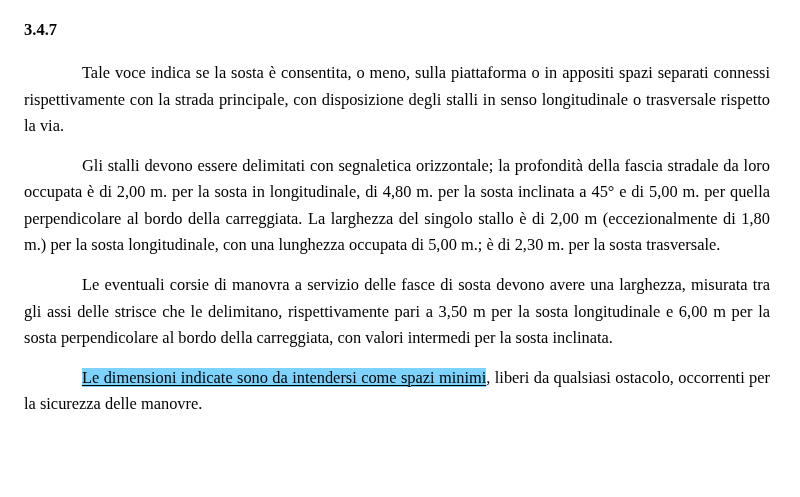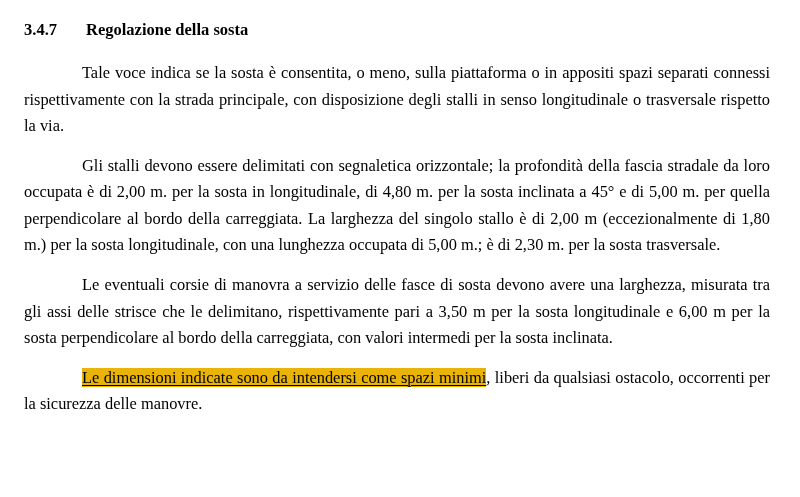--- a/index.html
+++ b/index.html
@@ -46,38 +46,37 @@
     line-height: 1.62;
     text-align: justify;
     margin: 0 0 13px 0;
     text-indent: 58px;
     hyphens: none;
   }
   p.para:first-of-type {
     margin-top: 20px;
   }
   .hl {
-    background: #eab308;
+    background: #7dd3fc;
     box-decoration-break: clone;
     -webkit-box-decoration-break: clone;
   }
   .underline-hl {
     text-decoration: underline;
     text-decoration-thickness: 1px;
     text-underline-offset: 2px;
   }
 </style>
 </head>
 <body>
 
 <div class="page">
 
   <h2 class="heading">
     <span class="heading-number">3.4.7</span>
-    <span class="heading-title">Regolazione della sosta</span>
   </h2>
 
   <div class="body-block">
     <p class="para">Tale voce indica se la sosta è consentita, o meno, sulla piattaforma o in appositi spazi separati connessi rispettivamente con la strada principale, con disposizione degli stalli in senso longitudinale o trasversale rispetto la via.</p>
     <p class="para">Gli stalli devono essere delimitati con segnaletica orizzontale; la profondità della fascia stradale da loro occupata è di 2,00 m. per la sosta in longitudinale, di 4,80 m. per la sosta inclinata a 45° e di 5,00 m. per quella perpendicolare al bordo della carreggiata. La larghezza del singolo stallo è di 2,00 m (eccezionalmente di 1,80 m.) per la sosta longitudinale, con una lunghezza occupata di 5,00 m.; è di 2,30 m. per la sosta trasversale.</p>
     <p class="para">Le eventuali corsie di manovra a servizio delle fasce di sosta devono avere una larghezza, misurata tra gli assi delle strisce che le delimitano, rispettivamente pari a 3,50 m per la sosta longitudinale e 6,00 m per la sosta perpendicolare al bordo della carreggiata, con valori intermedi per la sosta inclinata.</p>
     <p class="para"><span class="hl underline-hl">Le dimensioni indicate sono da intendersi come spazi minimi</span><span>, liberi da qualsiasi ostacolo, occorrenti per la sicurezza delle manovre.</span></p>
   </div>
 
 </div>

